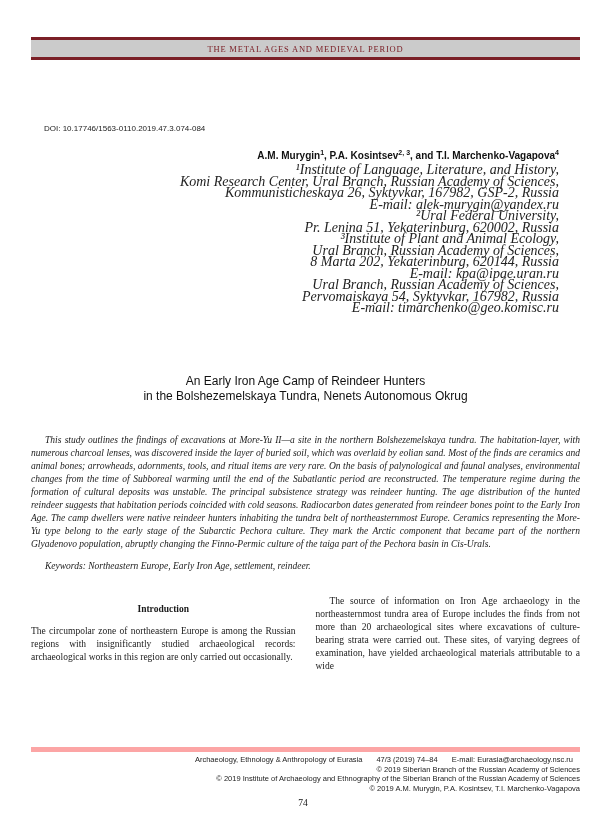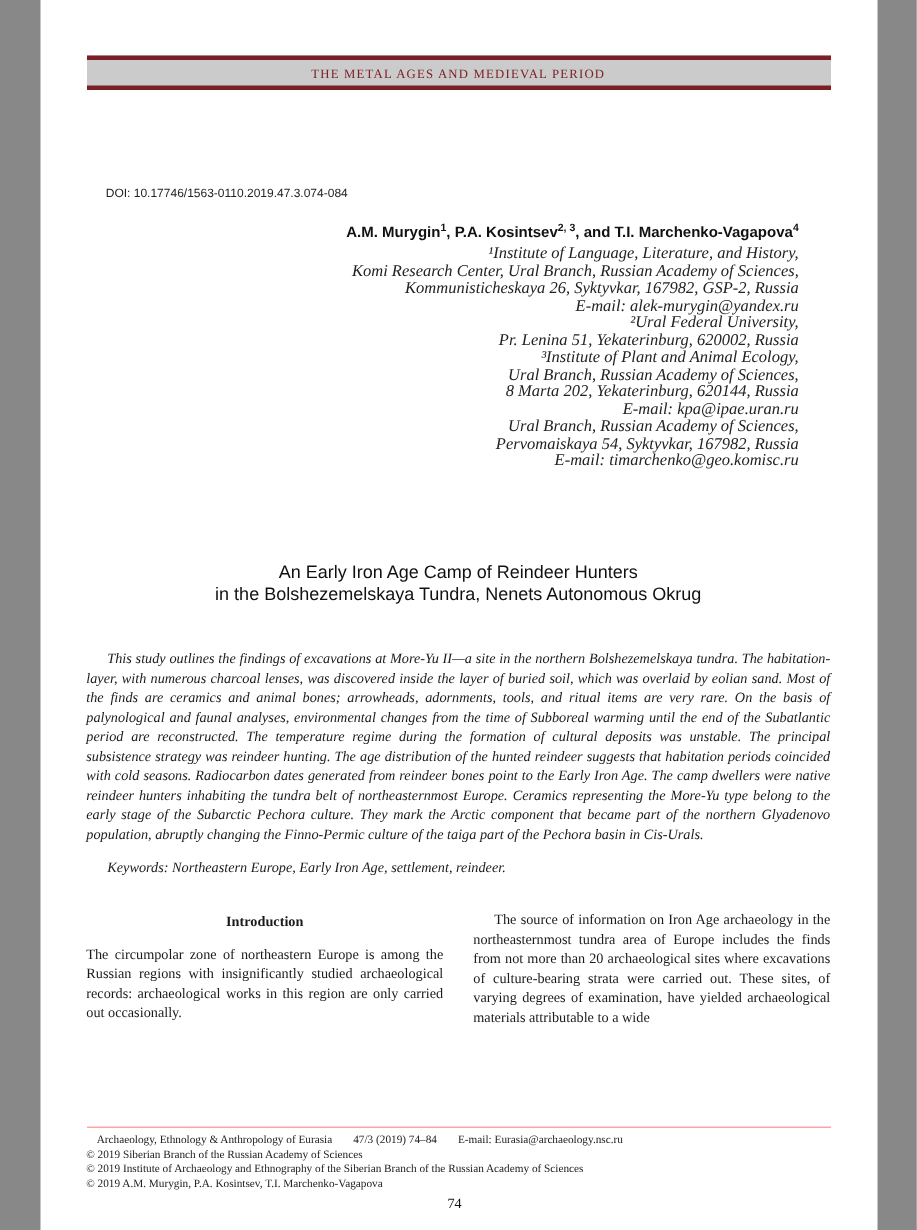--- a/index.html
+++ b/index.html
@@ -1,18 +1,18 @@
 <!DOCTYPE html>
 <html><head>
 <meta charset="utf-8">
 <style>
   html, body { margin: 0; padding: 0; background: #888; }
   .page {
     position: relative;
-    width: 558px;
+    width: 611px;
     height: 820px;
     margin: 0 auto;
     background: #ffffff;
     overflow: hidden;
     box-sizing: border-box;
     font-family: "Liberation Serif", serif;
     color: #1a1a1a;
   }
 
   
@@ -46,21 +46,21 @@
     font-size: 10px;
     color: #111;
   }
   .authors sup { font-size: 7px; }
 
   
   .affiliations {
     margin: 3px 52px 0 31px;
     text-align: right;
     font-style: italic;
-    font-size: 11px;
+    font-size: 14px;
     line-height: 11.5px;
     color: #222;
   }
 
   
   .article-title {
     margin: 60px 31px 0 31px;
     text-align: center;
     font-family: "Liberation Sans", sans-serif;
     font-weight: normal;
@@ -109,24 +109,24 @@
     text-align: justify;
   }
   .col p.indent { text-indent: 14px; }
 
   
   .footer {
     position: absolute;
     left: 31px;
     right: 31px;
     bottom: 27px;
-    border-top: 1px solid #fca5a5;
+    border-top: 5px solid #fca5a5;
     padding-top: 3px;
-    text-align: left;
-    font-family: Liberation Serif, serif;
+    text-align: right;
+    font-family: Liberation Sans, sans-serif;
     font-size: 7.5px;
     line-height: 9.5px;
     color: #222;
   }
   .footer .seg { display: inline-block; margin: 0 7px; }
 
   .pagenum {
     position: absolute;
     left: 0;
     right: 5px;

